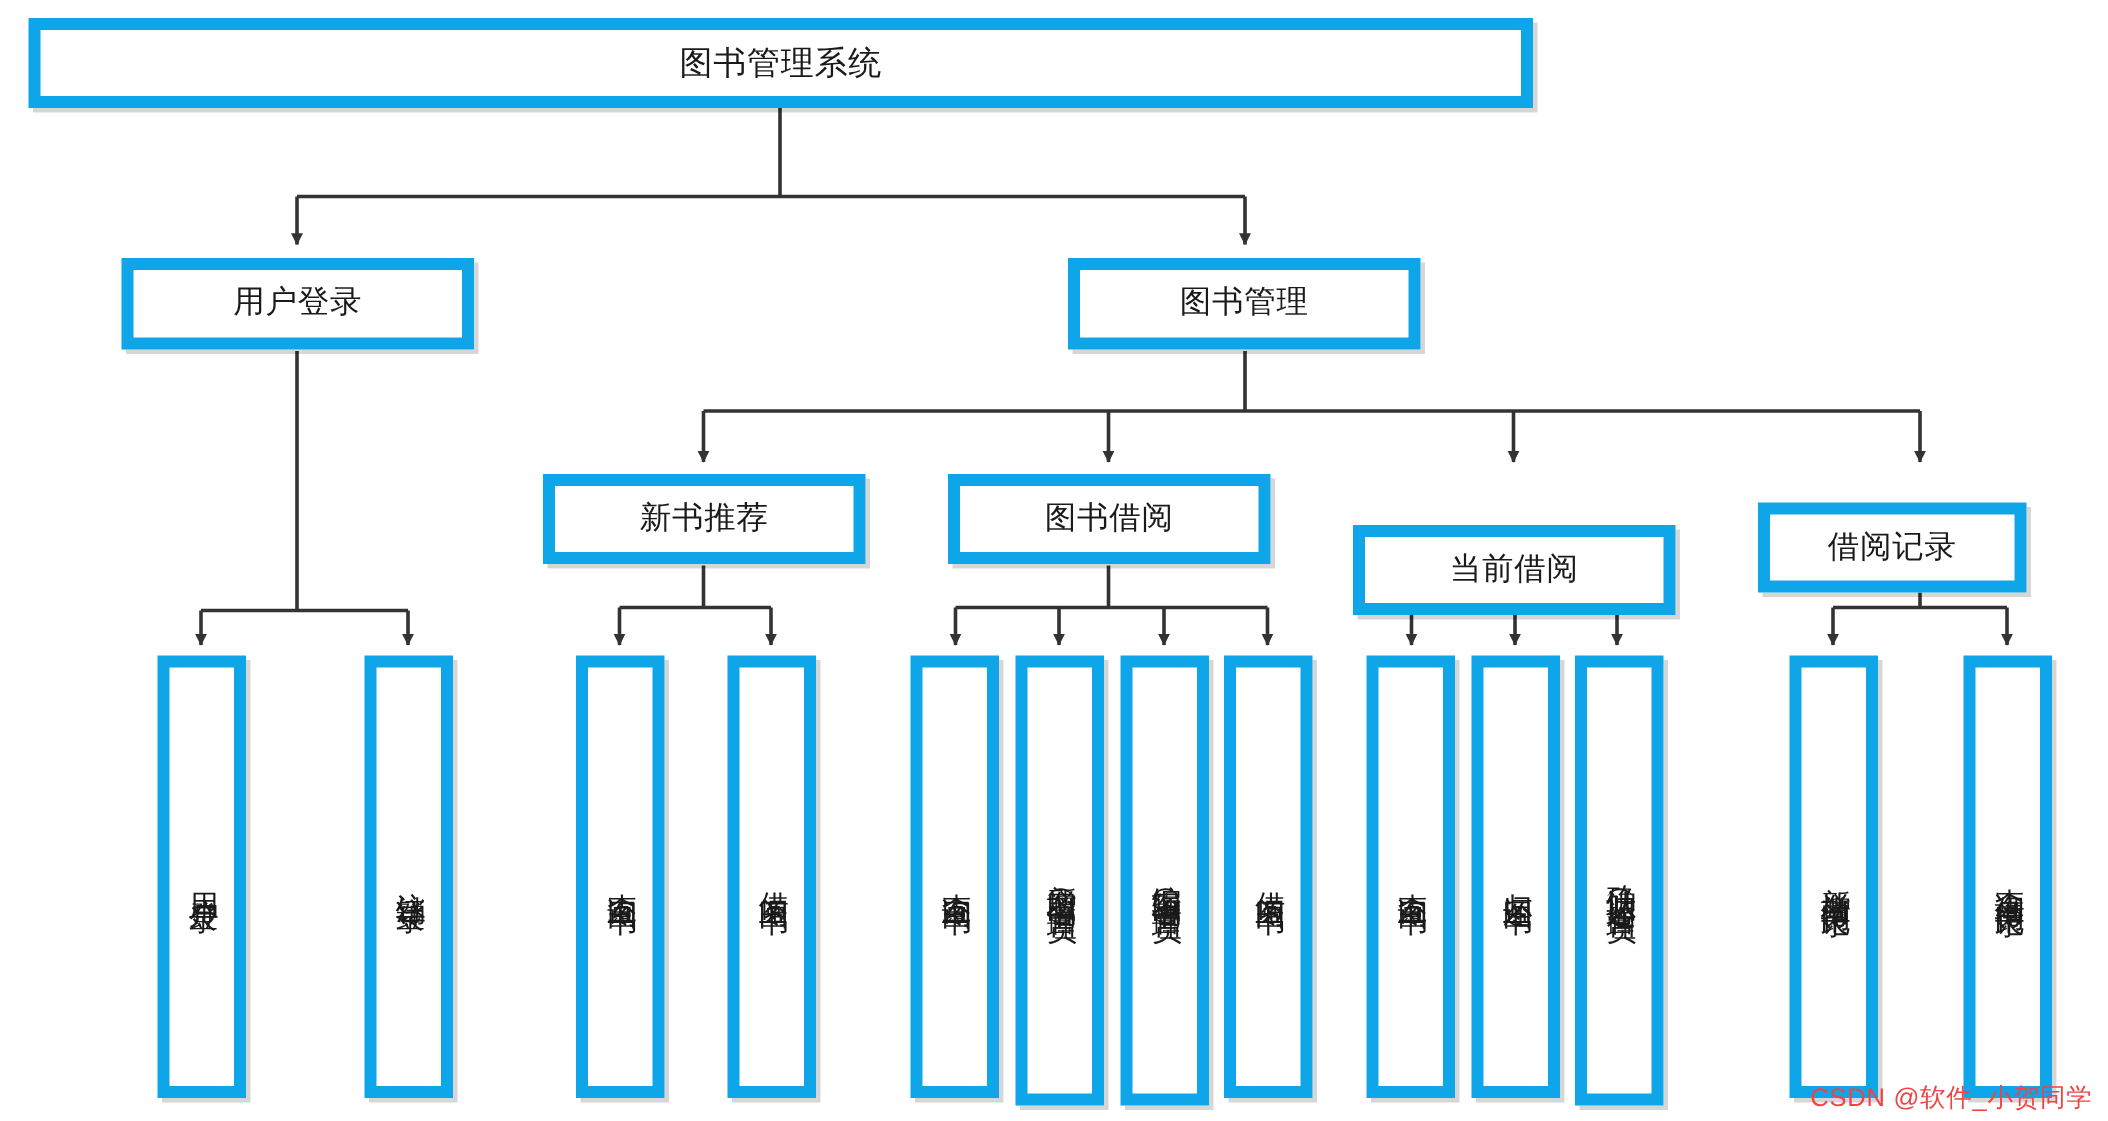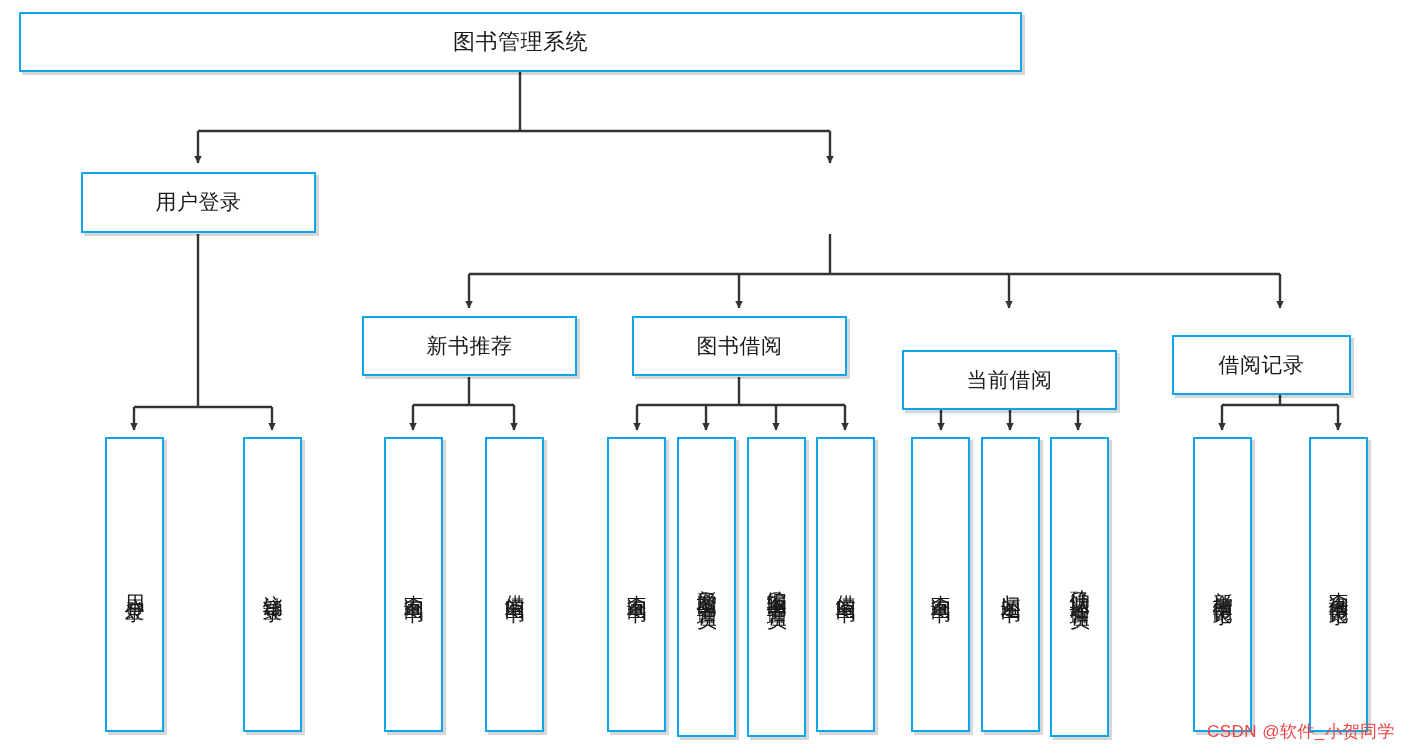--- a/index.html
+++ b/index.html
@@ -24,21 +24,21 @@
     position: absolute;
     left: 0;
     top: 0;
     width: 1405px;
     height: 747px;
   }
   .node-box {
     position: absolute;
     box-sizing: border-box;
     background: #ffffff;
-    border: 2px solid #0ea5e9;
+    border: 8px solid #0ea5e9;
     box-shadow: 3px 3px 0 0 rgba(0,0,0,0.16);
     display: flex;
     align-items: center;
     justify-content: center;
     overflow: hidden;
   }
   .node-label {
     color: #1a1a1a;
     font-size: 21px;
     line-height: 1.18;
@@ -139,20 +139,23 @@
   </svg>
 
   <div class="node-box root" style="left:19px; top:12px; width:1003px; height:60px;">
     <span class="node-label">图书管理系统</span>
   </div>
 
   <div class="node-box" style="left:81px; top:172px; width:235px; height:61px;">
     <span class="node-label">用户登录</span>
   </div>
 
+  <div class="node-box" style="left:712px; top:172px; width:235px; height:61px;">
+    <span class="node-label">图书管理</span>
+  </div>
 
   <div class="node-box" style="left:632px; top:316px; width:215px; height:60px;">
     <span class="node-label">图书借阅</span>
   </div>
 
   <div class="node-box" style="left:362px; top:316px; width:215px; height:60px;">
     <span class="node-label">新书推荐</span>
   </div>
 
   <div class="node-box" style="left:902px; top:316px; width:215px; height:60px;margin-top:34px;">

